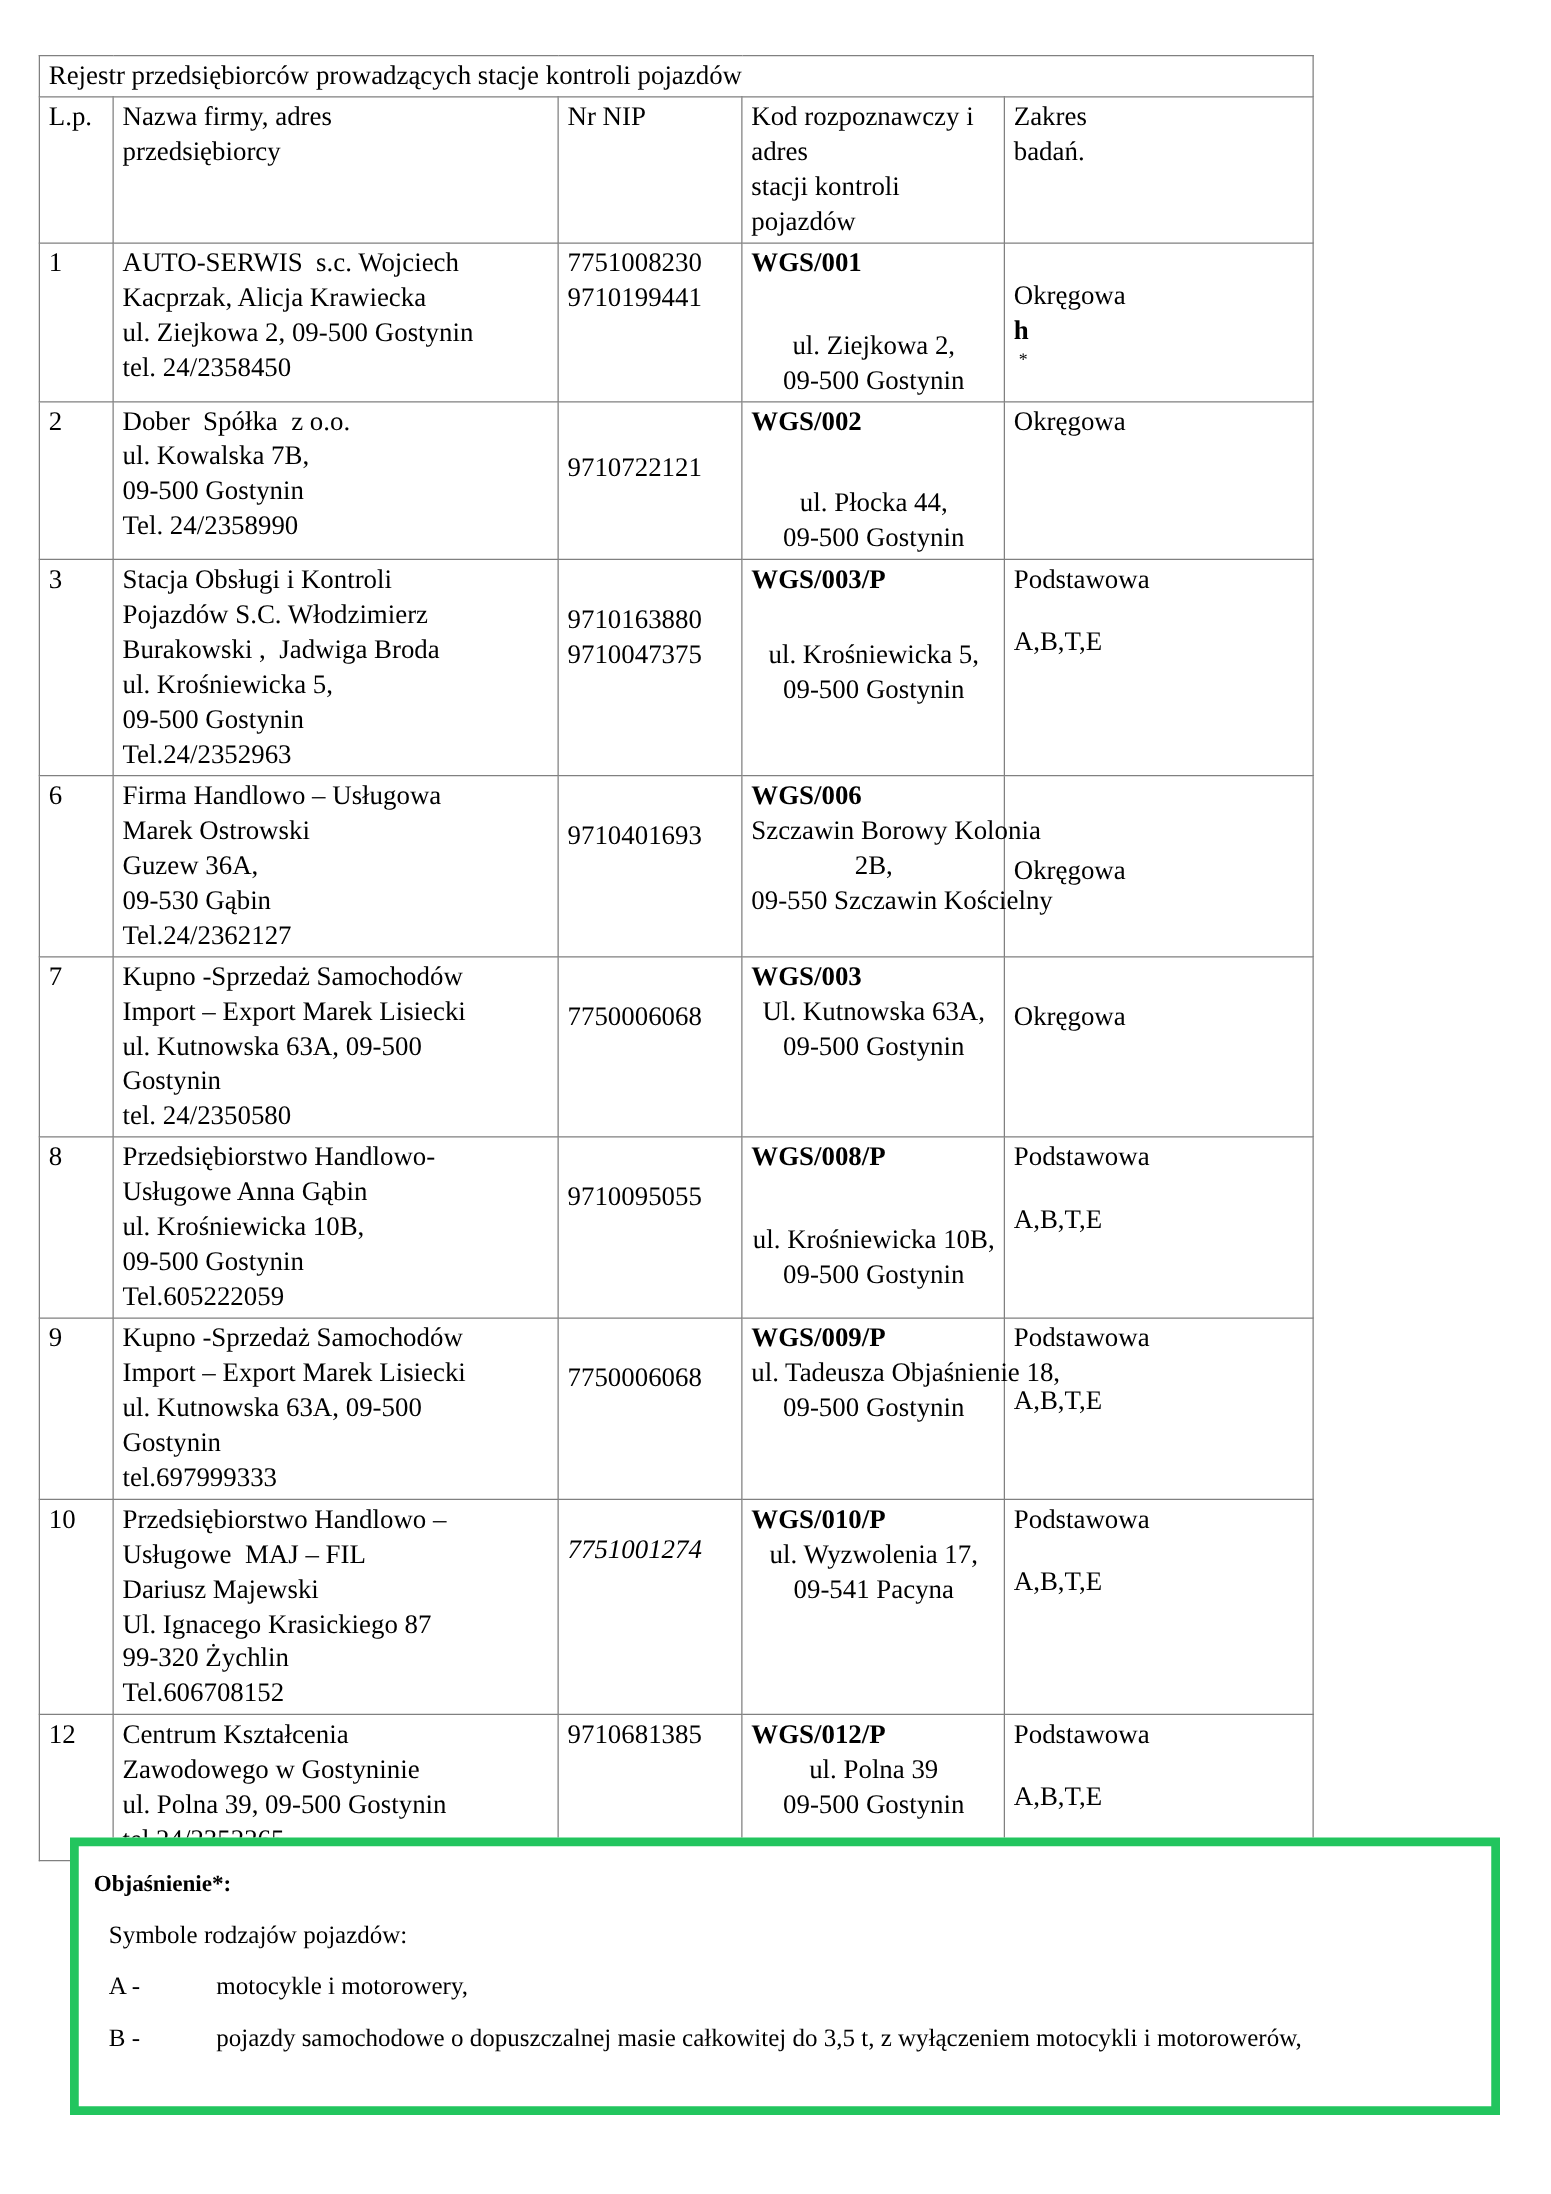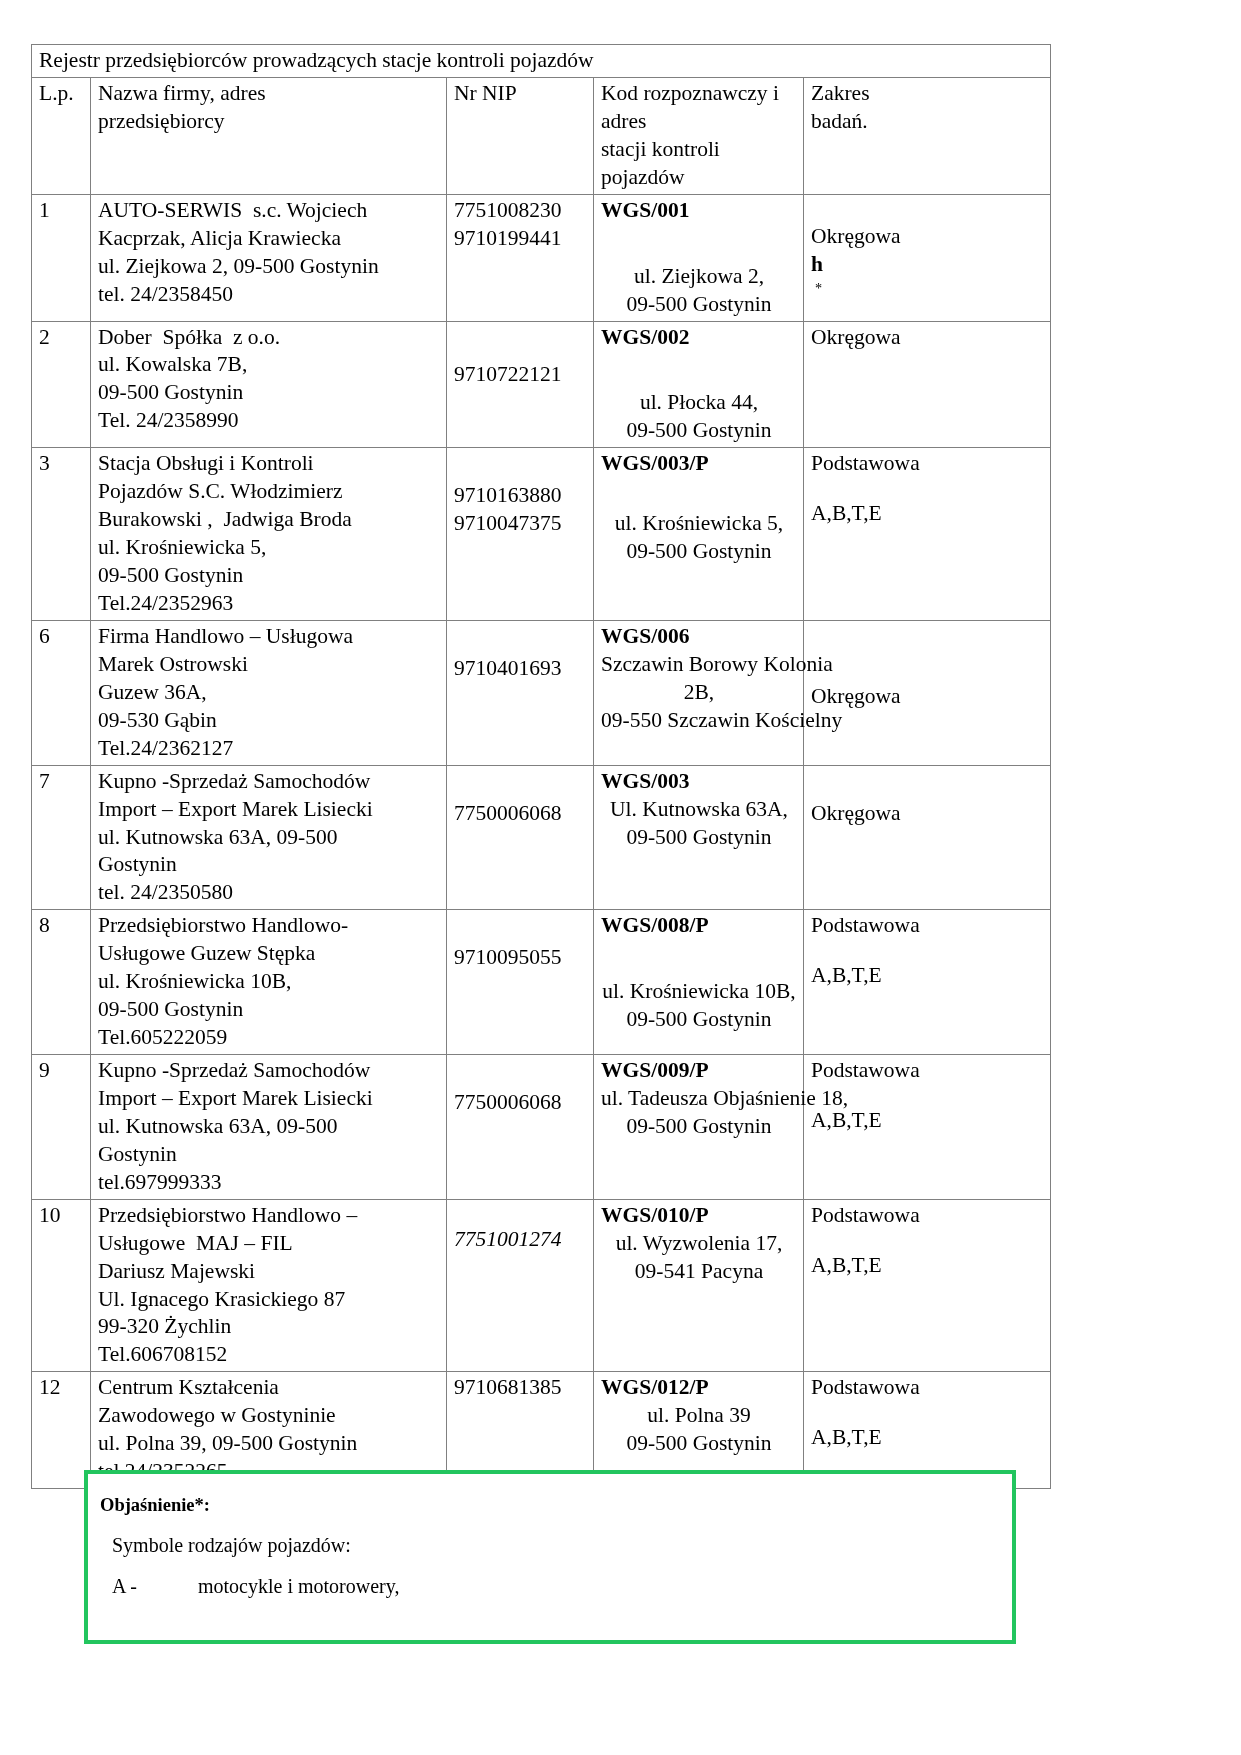--- a/index.html
+++ b/index.html
@@ -84,24 +84,24 @@
     font-size: 0.66em;
     font-weight: normal;
     margin-left: 4px;
   }
 
   .lines span { display: block; white-space: pre; }
 
   
   .notes {
     position: absolute;
-    left: 84px;
+    left: 56px;
     top: 1470px;
-    width: 932px;
-    border: 4px solid #22c55e;
+    width: 1144px;
+    border: 7px solid #22c55e;
     padding: 18px 10px 26px 12px;
     box-sizing: border-box;
     background: #ffffff;
   }
   .notes .n-title {
     font-weight: bold;
     font-size: 18.5px;
     line-height: 1.45;
     margin: 0 0 2px 0;
   }
@@ -262,21 +262,21 @@
             <span class="code-addr">09-500 Gostynin</span>
           </td>
           <td class="scope-cell lines" style="padding-top: 34px;">
             <span class="scope-main">Okręgowa</span>
           </td>
         </tr>
         <tr>
           <td class="lp-cell">8</td>
           <td class="lines">
             <span>Przedsiębiorstwo Handlowo-</span>
-            <span>Usługowe Guzew Stępka</span>
+            <span>Usługowe Anna Gąbin</span>
             <span>ul. Krośniewicka 10B,</span>
             <span>09-500 Gostynin</span>
             <span>Tel.605222059</span>
           </td>
           <td class="nip-cell lines" style="padding-top: 34px;">
             <span>9710095055</span>
           </td>
           <td class="code-cell lines">
             <span class="code-id">WGS/008/P</span>
             <div style="height: 38px;"></div>
@@ -359,16 +359,17 @@
           </td>
         </tr>
       </tbody>
   </table>
 
   <div class="notes">
     <p class="n-title">Objaśnienie*:</p>
     <p class="n-line">Symbole rodzajów pojazdów:</p>
     <div>
         <p class="n-line"><span class="n-sym">A -</span><span>motocykle i motorowery,</span></p>
+        <p class="n-line"><span class="n-sym">B -</span><span>pojazdy samochodowe o dopuszczalnej masie całkowitej do 3,5 t, z wyłączeniem motocykli i motorowerów,</span></p>
       </div>
   </div>
 
 </div>
 
 </body></html>

